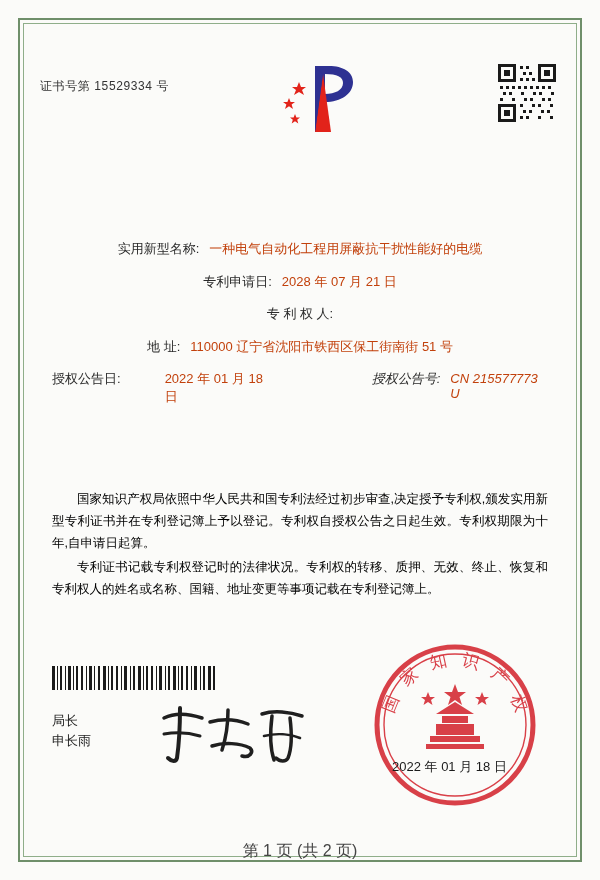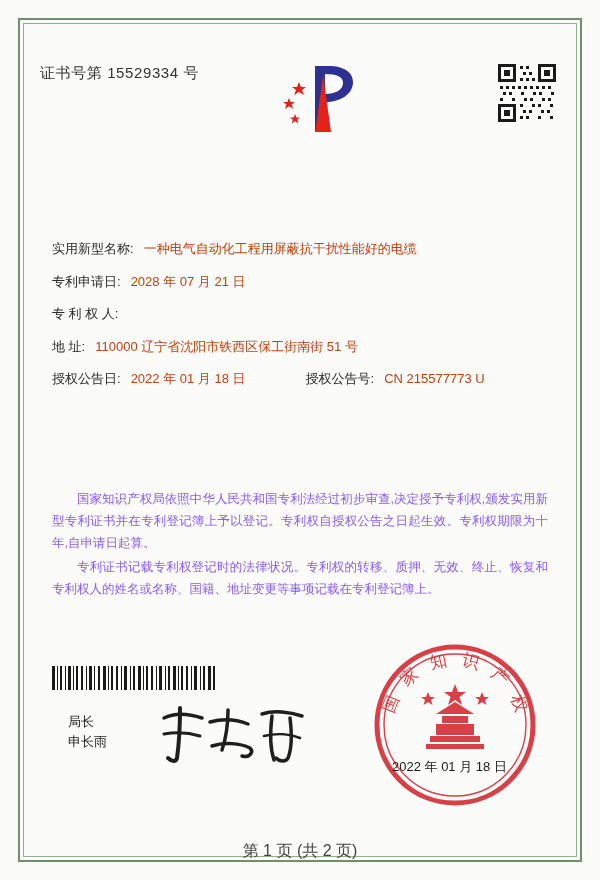--- a/index.html
+++ b/index.html
@@ -44,22 +44,22 @@
     left: 40px;
     top: 40px;
     right: 40px;
     bottom: 40px;
   }
 
   
   .cert-no {
     position: absolute;
     left: 0;
-    top: 24px;
-    font-size: 15px;
+    top: 38px;
+    font-size: 12px;
     letter-spacing: 0.6px;
     color: #333;
     font-family: "Liberation Sans", sans-serif;
   }
 
   
   .logo {
     position: absolute;
     left: 215px;
     top: 20px;
@@ -95,69 +95,72 @@
     right: 12px;
     top: 200px;
   }
   .field-row {
     display: flex;
     align-items: baseline;
     margin-bottom: 14.5px;
     font-size: 13px;
     color: #2a2a2a;
     font-family: "Liberation Sans", sans-serif;
+    justify-content: center;
   }
   .field-label {
     white-space: nowrap;
     color: #2a2a2a;
   }
   .field-value {
     margin-left: 10px;
     color: #c2410c;
   }
   .field-row.dual {
-    justify-content: flex-start;
+    justify-content: center;
+    gap: 34px;
   }
   .dual-second {
     margin-left: 60px;
     display: flex;
     align-items: baseline;
+    font-style: italic;
   }
 
   .paragraphs {
     position: absolute;
     left: 12px;
     right: 12px;
     top: 448px;
     font-size: 12.5px;
     line-height: 22px;
-    color: #8b5cf6;
+    color: #000000;
     text-align: justify;
     font-family: "Liberation Sans", sans-serif;
   }
   .paragraphs p {
     margin: 0 0 2px 0;
     text-indent: 25px;
   }
 
   .barcode {
     position: absolute;
     left: 12px;
     top: 626px;
     width: 165px;
     height: 24px;
   }
 
   .sign-block {
     position: absolute;
-    left: 28px;
+    left: 12px;
     top: 672px;
     font-size: 13px;
     line-height: 20px;
-    font-family: Liberation Serif, serif;
+    font-family: Liberation Mono, monospace;
     color: #232323;
   }
 
   .signature {
     position: absolute;
     left: 110px;
     top: 660px;
     width: 170px;
     height: 70px;
   }

